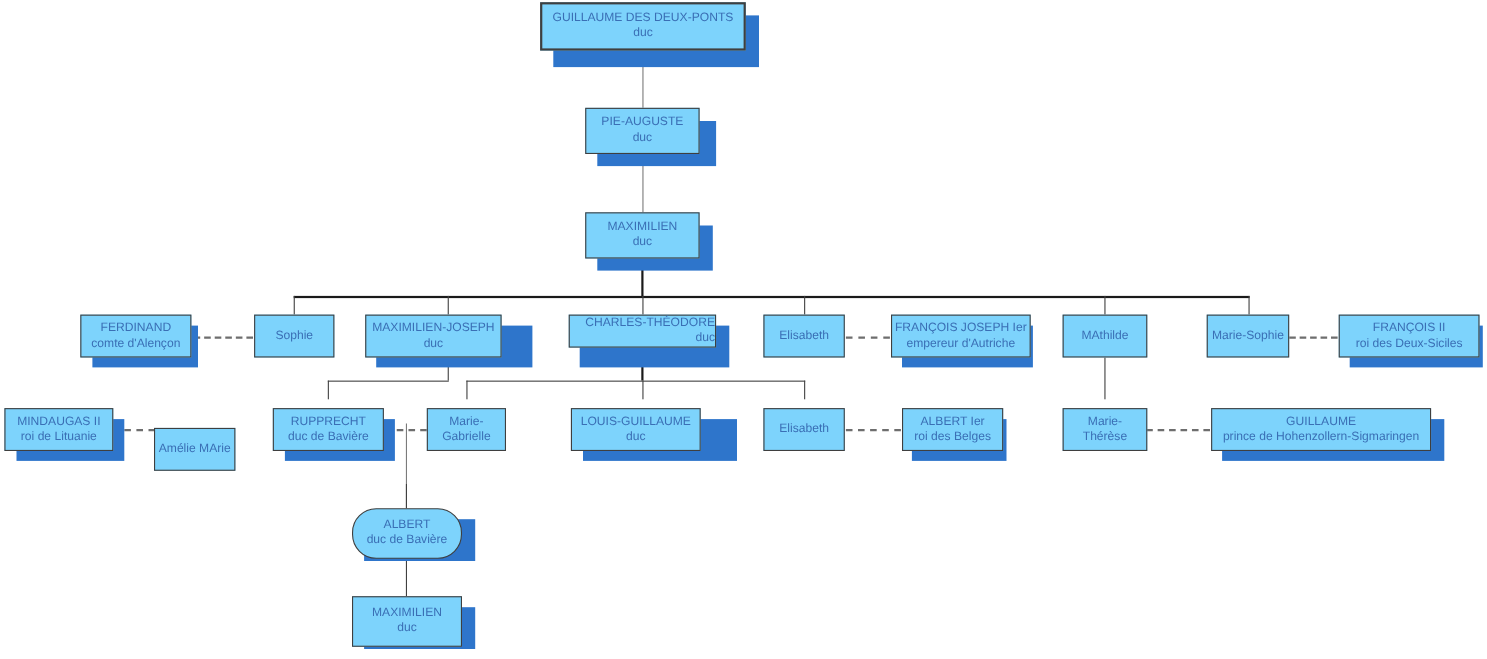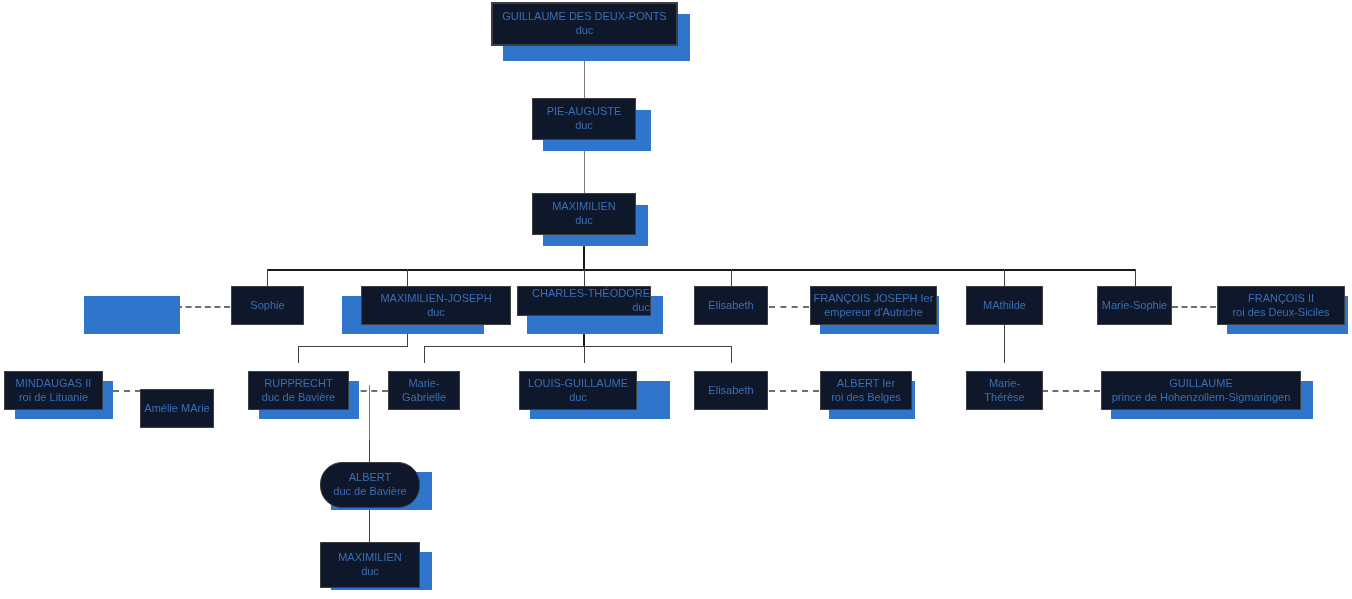--- a/index.html
+++ b/index.html
@@ -32,21 +32,21 @@
   .dash {
     position: absolute;
     height: 0;
     border-top: 2px dashed #6e6e6e;
   }
 
   
   .node {
     position: absolute;
     box-sizing: border-box;
-    background: #0f172a;
+    background: #7dd3fc;
     border: 1px solid #3f3f3f;
     color: #3a6fb5;
     display: flex;
     flex-direction: column;
     align-items: center;
     justify-content: center;
     text-align: center;
     line-height: 1.25;
     font-size: 11px;
     z-index: 5;
@@ -133,26 +133,30 @@
   <div class="node" style="left:532px; top:98px; width:104px; height:42px;">
     <span class="nm">PIE-AUGUSTE</span>
     <span class="ti">duc</span>
   </div>
 
   <div class="node" style="left:532px; top:193px; width:104px; height:42px;">
     <span class="nm">MAXIMILIEN</span>
     <span class="ti">duc</span>
   </div>
 
+  <div class="node" style="left:73px; top:286px; width:101px; height:39px;">
+    <span class="nm">FERDINAND</span>
+    <span class="ti">comte d'Alençon</span>
+  </div>
 
   <div class="node" style="left:231px; top:286px; width:73px; height:39px;">
     <span class="nm">Sophie</span>
   </div>
 
-  <div class="node" style="left:332px; top:286px; width:150px; height:39px;margin-left:29px;">
+  <div class="node" style="left:332px; top:286px; width:124px; height:39px;">
     <span class="nm">MAXIMILIEN-JOSEPH</span>
     <span class="ti">duc</span>
   </div>
 
   <div class="node" style="left:517px; top:286px; width:134px; height:30px;align-items:flex-end;">
     <span class="nm">CHARLES-THÉODORE</span>
     <span class="ti">duc</span>
   </div>
 
   <div class="node" style="left:694px; top:286px; width:74px; height:39px;">

